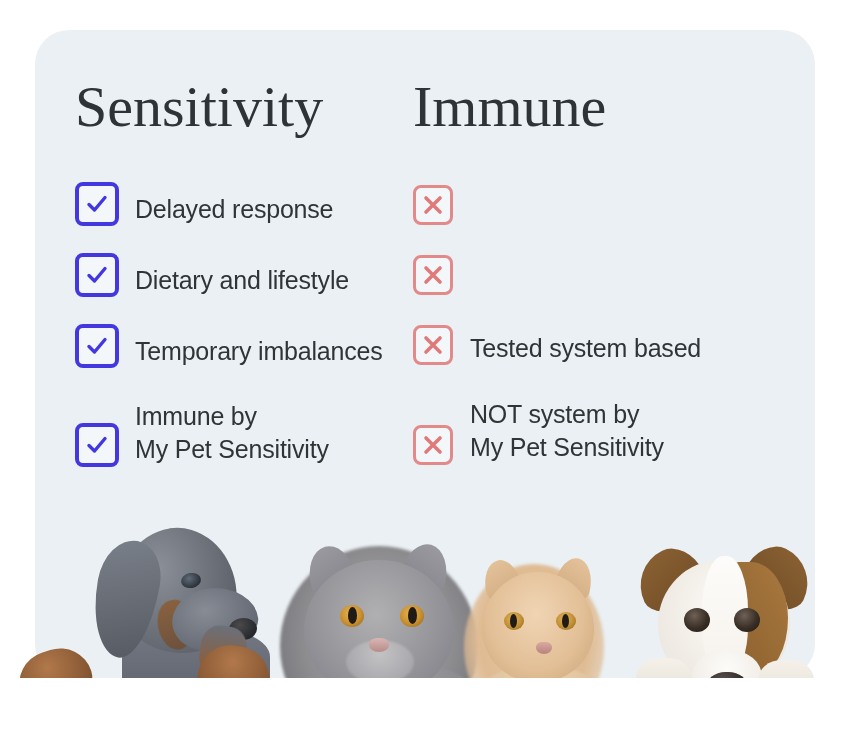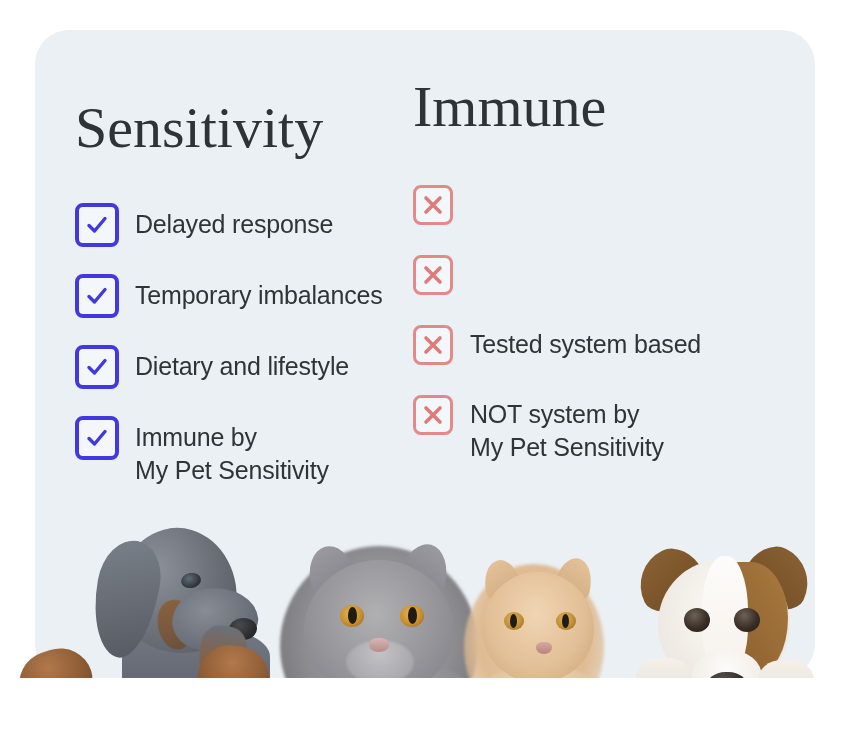--- a/index.html
+++ b/index.html
@@ -31,39 +31,39 @@
   .columns {
     position: absolute;
     left: 0;
     top: 0;
     width: 780px;
     display: flex;
   }
   .col {
     box-sizing: border-box;
   }
-  .col-sensitivity { width: 368px; padding-left: 40px; padding-top: 69px; }
+  .col-sensitivity { width: 368px; padding-left: 40px; padding-top: 48px; }
   .col-allergy     { width: 412px; padding-left: 10px; padding-top: 48px; }
 
   .col-title {
     font-family: "Liberation Serif", "DejaVu Serif", serif;
     font-size: 58px;
     line-height: 1.0;
     color: #2e3338;
     font-weight: 400;
     letter-spacing: 0px;
     margin: 0 0 46px 0;
     white-space: nowrap;
   }
 
   .rows { display: block; }
 
   .row {
     display: flex;
-    align-items: flex-start;
+    align-items: flex-end;
     margin-bottom: 27px;
   }
   .row:last-child { margin-bottom: 0; }
 
   
   .mark {
     flex: 0 0 auto;
     width: 44px;
     height: 44px;
     border-radius: 8px;
@@ -398,30 +398,30 @@
           </span>
           <span class="row-label">Delayed response</span>
         </div>
 
         <div class="row">
           <span class="mark mark-check">
             <svg width="24" height="24" viewBox="0 0 24 24" fill="none">
               <path d="M4 12.5 L9.5 18 L20 5.5" stroke="#4338e0" stroke-width="3.4" stroke-linecap="round" stroke-linejoin="round"></path>
             </svg>
           </span>
-          <span class="row-label">Temporary imbalances</span>
+          <span class="row-label">Dietary and lifestyle</span>
         </div>
 
         <div class="row">
           <span class="mark mark-check">
             <svg width="24" height="24" viewBox="0 0 24 24" fill="none">
               <path d="M4 12.5 L9.5 18 L20 5.5" stroke="#4338e0" stroke-width="3.4" stroke-linecap="round" stroke-linejoin="round"></path>
             </svg>
           </span>
-          <span class="row-label">Dietary and lifestyle</span>
+          <span class="row-label">Temporary imbalances</span>
         </div>
 
         <div class="row">
           <span class="mark mark-check">
             <svg width="24" height="24" viewBox="0 0 24 24" fill="none">
               <path d="M4 12.5 L9.5 18 L20 5.5" stroke="#4338e0" stroke-width="3.4" stroke-linecap="round" stroke-linejoin="round"></path>
             </svg>
           </span>
           <span class="row-label">Immune by
 My Pet Sensitivity</span>

